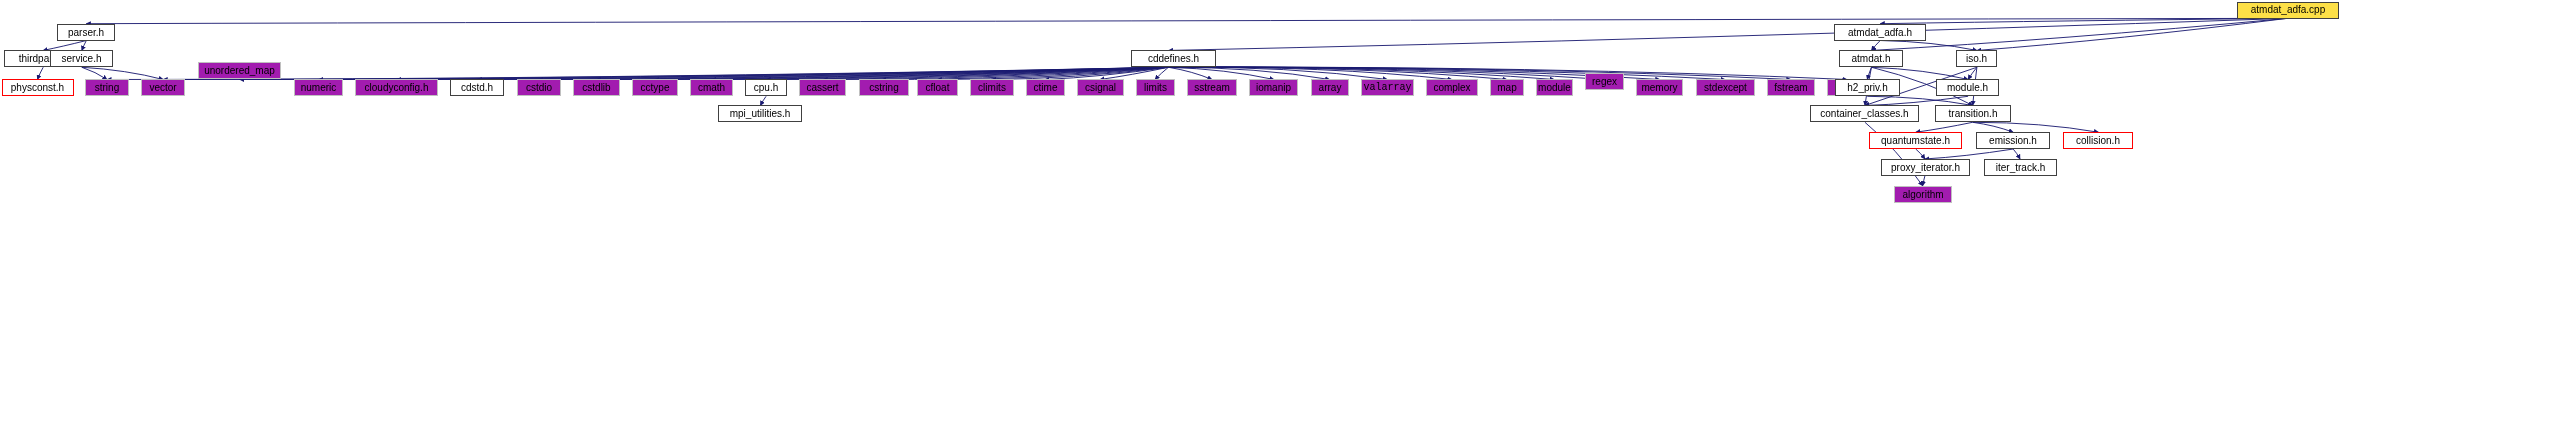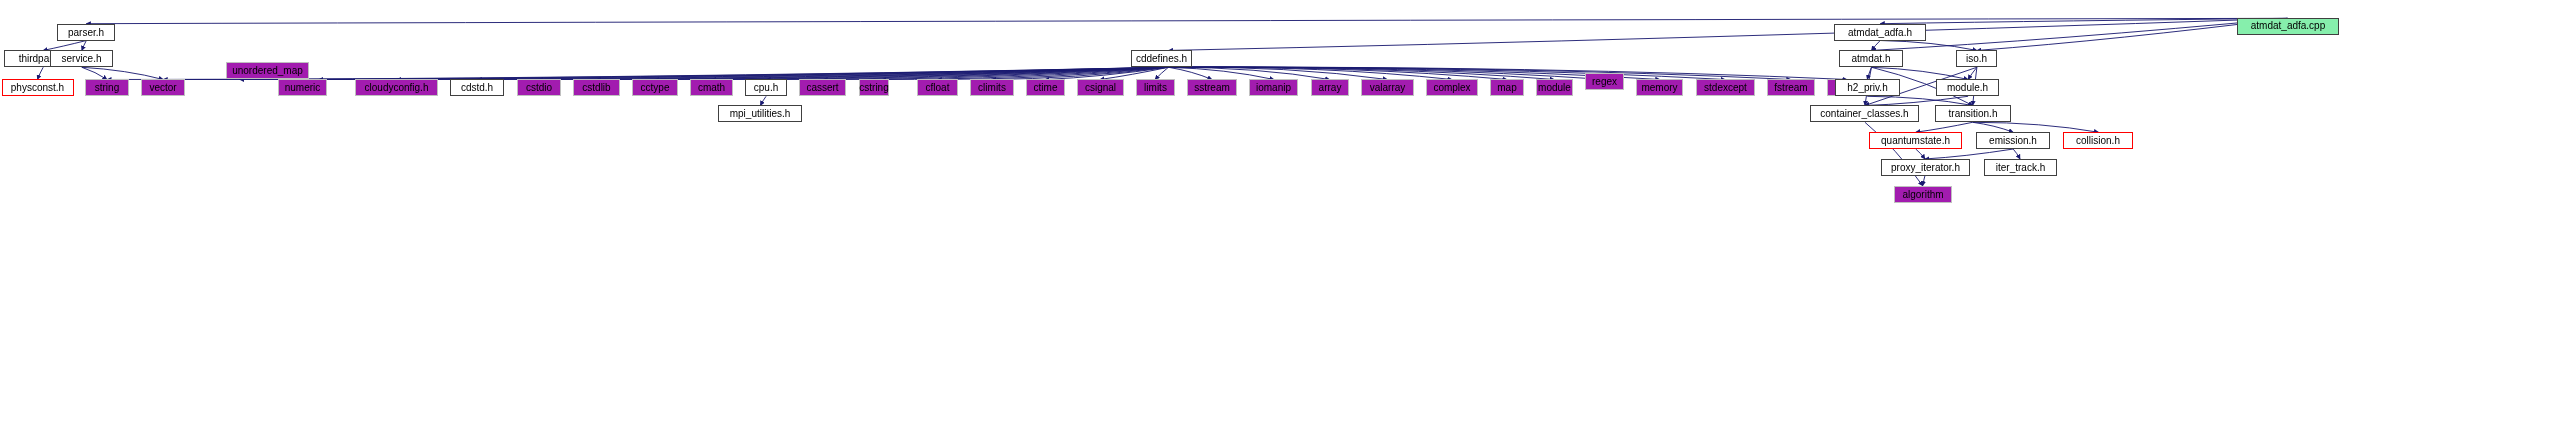--- a/index.html
+++ b/index.html
@@ -33,23 +33,22 @@
     height: 17px;
     font-size: 10px;
     line-height: 1;
     color: #000000;
     background: #ffffff;
     border: 0.8px solid #000000;
     z-index: 5;
   }
   
   .node.root {
-    background: #86efac;
+    background: #fde047;
     border: 0.8px solid #404040;
-    margin-top: 16px;
   }
   .node.local {
     border: 0.8px solid #404040;
     background: #ffffff;
   }
   .node.missing {
     border: 0.8px solid #ff0000;
     background: #ffffff;
   }
   .node.system {
@@ -144,42 +143,42 @@
       </div>
       <div class="node local" style="left: 1834px; top: 24px; width: 92px;">
         <span class="label">atmdat_adfa.h</span>
       </div>
       <div class="node local" style="left: 3.8px; top: 50px; width: 79px;">
         <span class="label">thirdparty.h</span>
       </div>
       <div class="node local" style="left: 50px; top: 50px; width: 63px;">
         <span class="label">service.h</span>
       </div>
-      <div class="node local" style="left: 1131px; top: 50px; width: 61px;">
+      <div class="node local" style="left: 1131px; top: 50px; width: 85px;">
         <span class="label">cddefines.h</span>
       </div>
       <div class="node local" style="left: 1839px; top: 50px; width: 64px;">
         <span class="label">atmdat.h</span>
       </div>
       <div class="node local" style="left: 1956px; top: 50px; width: 41px;">
         <span class="label">iso.h</span>
       </div>
       <div class="node missing" style="left: 1.5px; top: 79px; width: 72px;">
         <span class="label">physconst.h</span>
       </div>
       <div class="node system" style="left: 85px; top: 79px; width: 44px;">
         <span class="label">string</span>
       </div>
       <div class="node system" style="left: 141px; top: 79px; width: 44px;">
         <span class="label">vector</span>
       </div>
-      <div class="node system" style="left: 198px; top: 62px; width: 83px; margin-left: 28px;">
+      <div class="node system" style="left: 198px; top: 62px; width: 83px;">
         <span class="label">unordered_map</span>
       </div>
-      <div class="node system" style="left: 278px; top: 79px; width: 49px;">
+      <div class="node system" style="left: 294px; top: 79px; width: 49px;">
         <span class="label">numeric</span>
       </div>
       <div class="node system" style="left: 355px; top: 79px; width: 83px;">
         <span class="label">cloudyconfig.h</span>
       </div>
       <div class="node local" style="left: 450px; top: 79px; width: 54px;">
         <span class="label">cdstd.h</span>
       </div>
       <div class="node system" style="left: 517px; top: 79px; width: 44px;">
         <span class="label">cstdio</span>
@@ -192,21 +191,21 @@
       </div>
       <div class="node system" style="left: 690px; top: 79px; width: 43px;">
         <span class="label">cmath</span>
       </div>
       <div class="node local" style="left: 745px; top: 79px; width: 42px;">
         <span class="label">cpu.h</span>
       </div>
       <div class="node system" style="left: 799px; top: 79px; width: 47px;">
         <span class="label">cassert</span>
       </div>
-      <div class="node system" style="left: 859px; top: 79px; width: 30px;">
+      <div class="node system" style="left: 859px; top: 79px; width: 50px;">
         <span class="label">cstring</span>
       </div>
       <div class="node system" style="left: 917px; top: 79px; width: 41px;">
         <span class="label">cfloat</span>
       </div>
       <div class="node system" style="left: 970px; top: 79px; width: 44px;">
         <span class="label">climits</span>
       </div>
       <div class="node system" style="left: 1026px; top: 79px; width: 39px;">
         <span class="label">ctime</span>
@@ -219,21 +218,21 @@
       </div>
       <div class="node system" style="left: 1187px; top: 79px; width: 50px;">
         <span class="label">sstream</span>
       </div>
       <div class="node system" style="left: 1249px; top: 79px; width: 49px;">
         <span class="label">iomanip</span>
       </div>
       <div class="node system" style="left: 1311px; top: 79px; width: 38px;">
         <span class="label">array</span>
       </div>
-      <div class="node system" style="left: 1361px; top: 79px; width: 53px;">
+      <div class="node system" style="left: 1361px; top: 79px; width: 53px; font-family: Liberation Mono, monospace;">
         <span class="label">valarray</span>
       </div>
       <div class="node system" style="left: 1426px; top: 79px; width: 52px;">
         <span class="label">complex</span>
       </div>
       <div class="node system" style="left: 1490px; top: 79px; width: 34px;">
         <span class="label">map</span>
       </div>
       <div class="node system" style="left: 1536px; top: 79px; width: 37px;">
         <span class="label">module</span>

